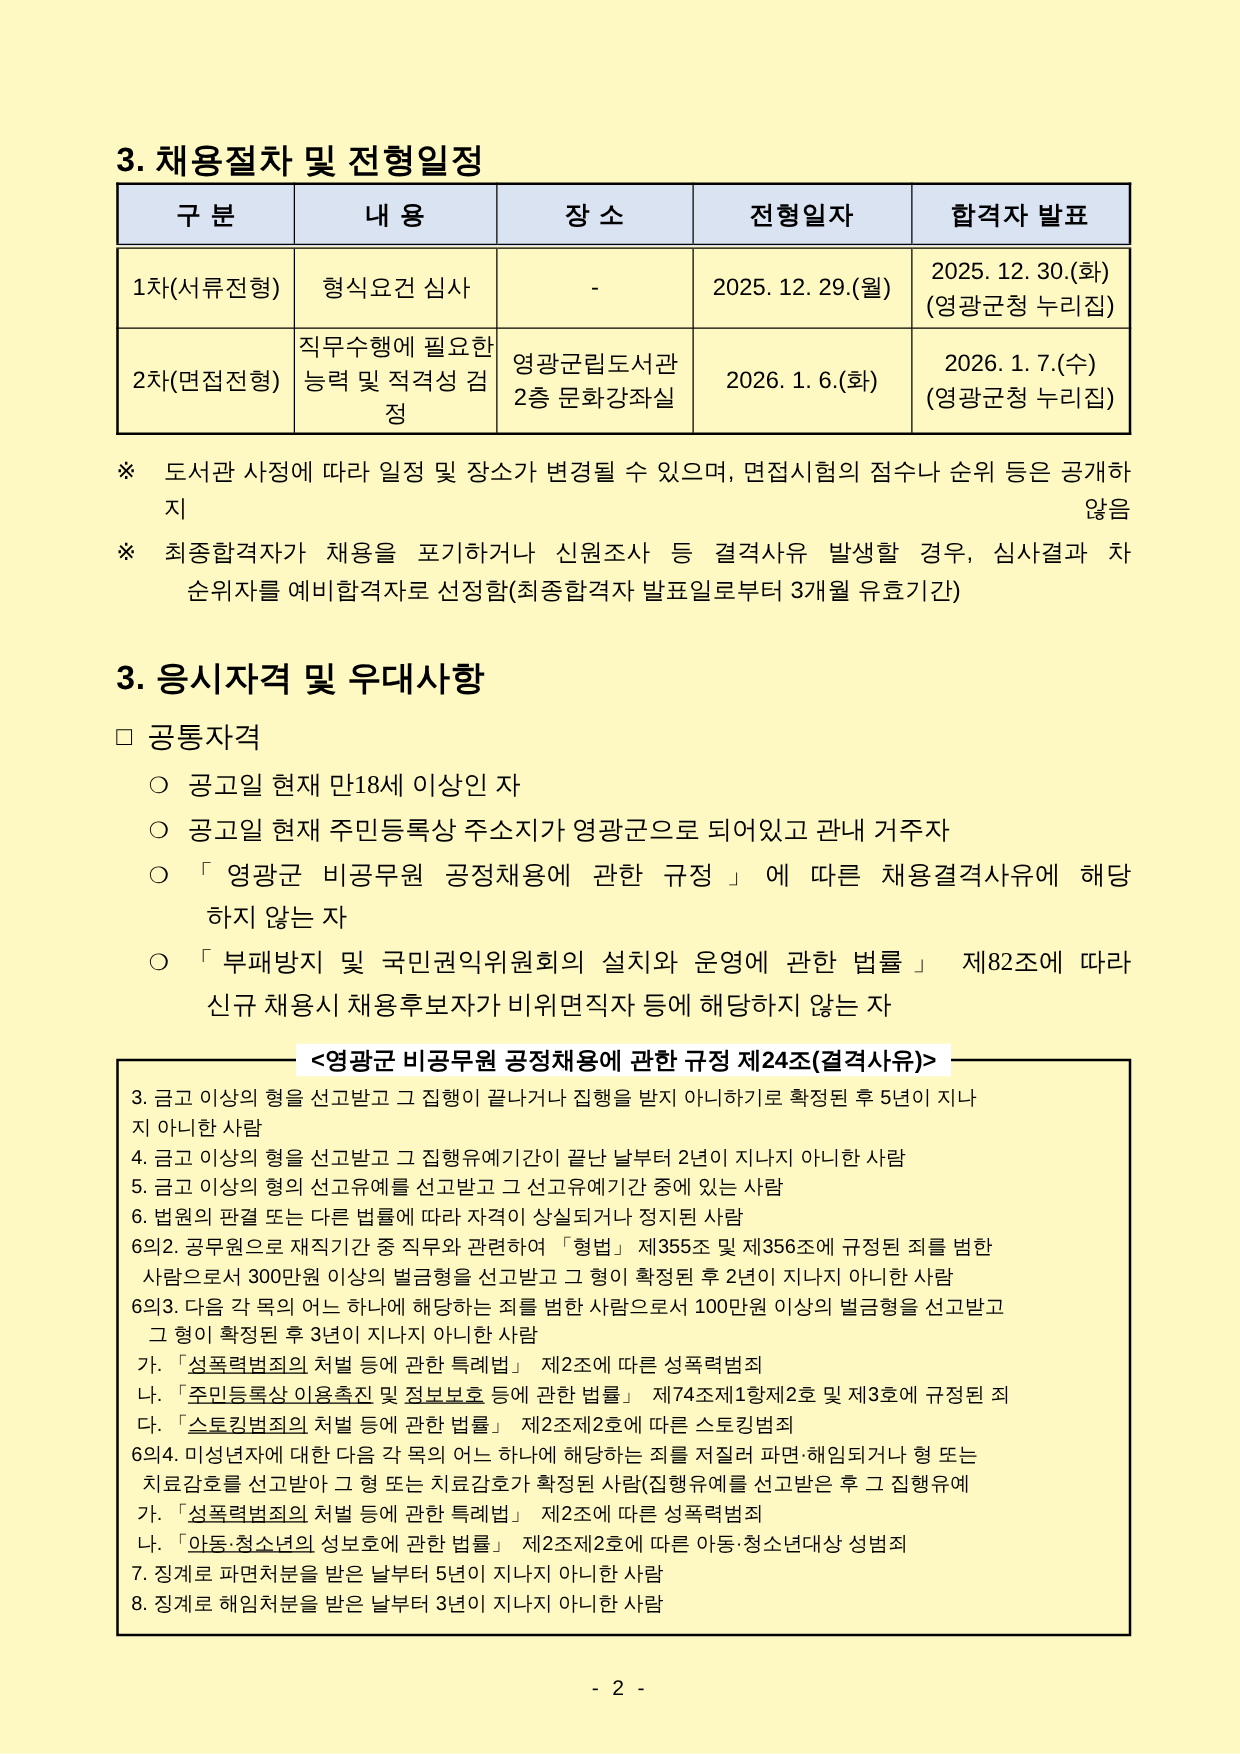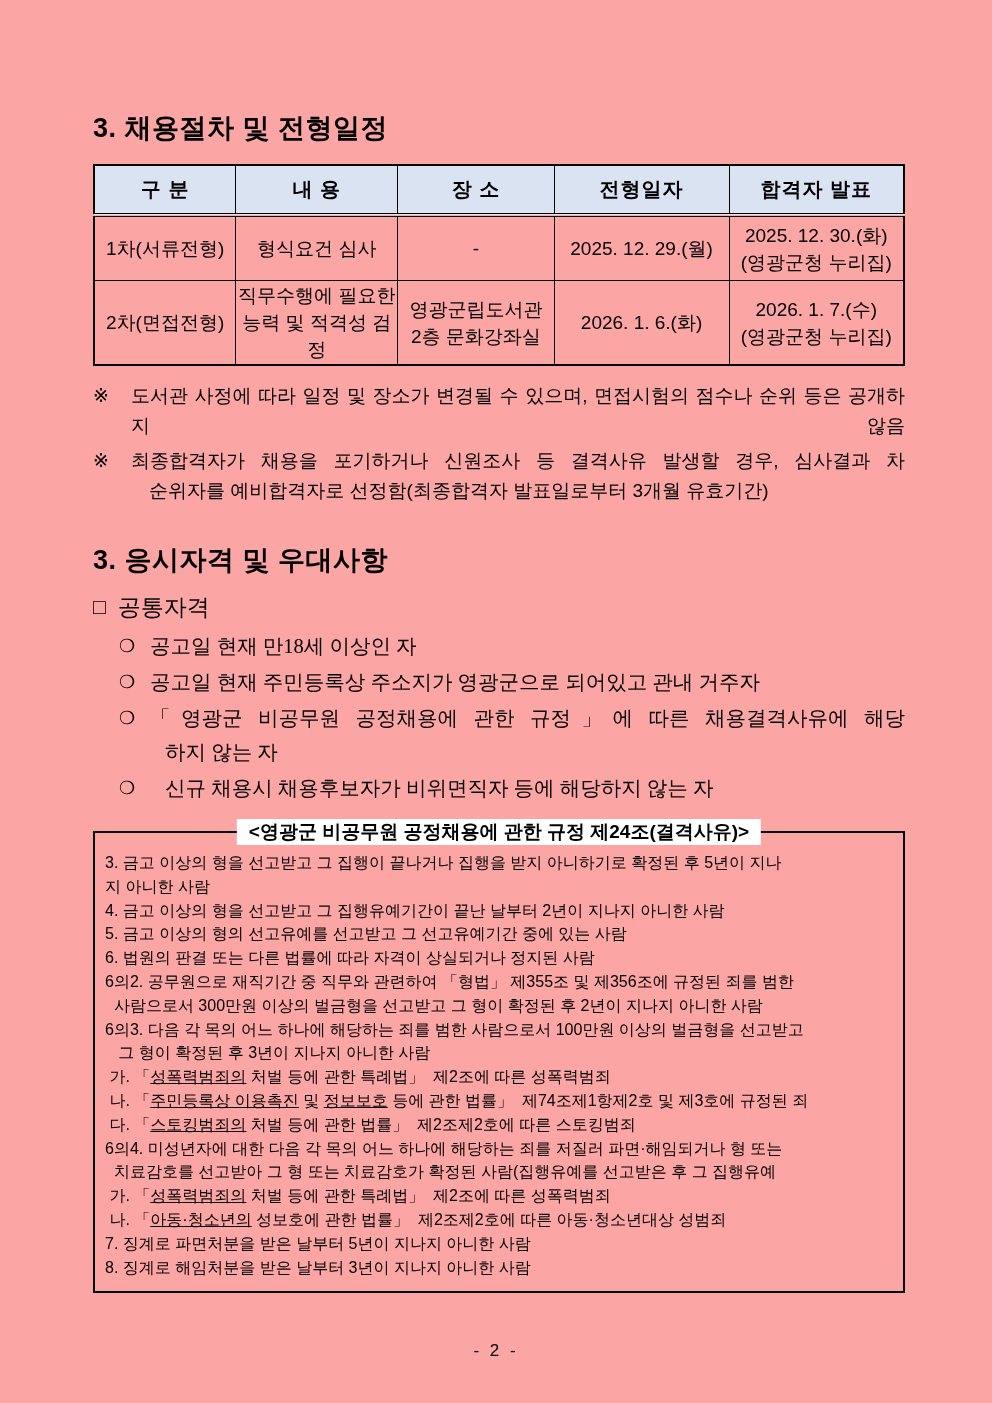--- a/index.html
+++ b/index.html
@@ -1,26 +1,26 @@
 <!DOCTYPE html>
 <html><head>
 <meta charset="utf-8">
 <style>
   html,body{margin:0;padding:0;background:#ffffff;}
   .page{
-    width:992px;height:1403px;position:relative;background:#fca5a5;color:#000;
+    width:992px;height:1403px;position:relative;background:#fef9c3;color:#000;
     box-sizing:border-box;padding:110px 87px 0 93px;
     font-family:"Liberation Sans","DejaVu Sans",sans-serif;overflow:hidden;
   }
   .sec-heading{
     font-size:27px;font-weight:bold;margin:0;letter-spacing:0.5px;
     font-family:"Liberation Sans",sans-serif;
   }
   
-  .tbl-wrap{margin-top:18px;}
+  .tbl-wrap{}
   table.sched{width:100%;border-collapse:collapse;border:2px solid #000;table-layout:fixed;}
   table.sched th{
     background:#dae3f1;border:1px solid #000;border-bottom:4px double #000;
     height:45px;font-size:20px;font-weight:bold;letter-spacing:1px;
   }
   table.sched td{
     border:1px solid #000;text-align:center;vertical-align:middle;
     font-size:19px;line-height:27px;white-space:pre-line;
   }
   table.sched tr.r1 td{height:61px;}
@@ -153,20 +153,21 @@
       <div class="bullet">
         <span class="bullet-glyph">❍</span>
         <div class="bullet-body">
           <div class="jlast">「영광군 비공무원 공정채용에 관한 규정」에 따른 채용결격사유에 해당</div>
           <div class="cont">하지 않는 자</div>
         </div>
       </div>
       <div class="bullet">
         <span class="bullet-glyph">❍</span>
         <div class="bullet-body">
+          <div class="jlast">「부패방지 및 국민권익위원회의 설치와 운영에 관한 법률」 제82조에 따라</div>
           <div class="cont">신규 채용시 채용후보자가 비위면직자 등에 해당하지 않는 자</div>
         </div>
       </div>
     </div>
   </div>
 
   <div class="lawbox">
     <div class="lawbox-title">&lt;영광군 비공무원 공정채용에 관한 규정 제24조(결격사유)&gt;</div>
     <div id="box-content">
         <div class="box-line"><span>3. 금고 이상의 형을 선고받고 그 집행이 끝나거나 집행을 받지 아니하기로 확정된 후 5년이 지나</span></div>

